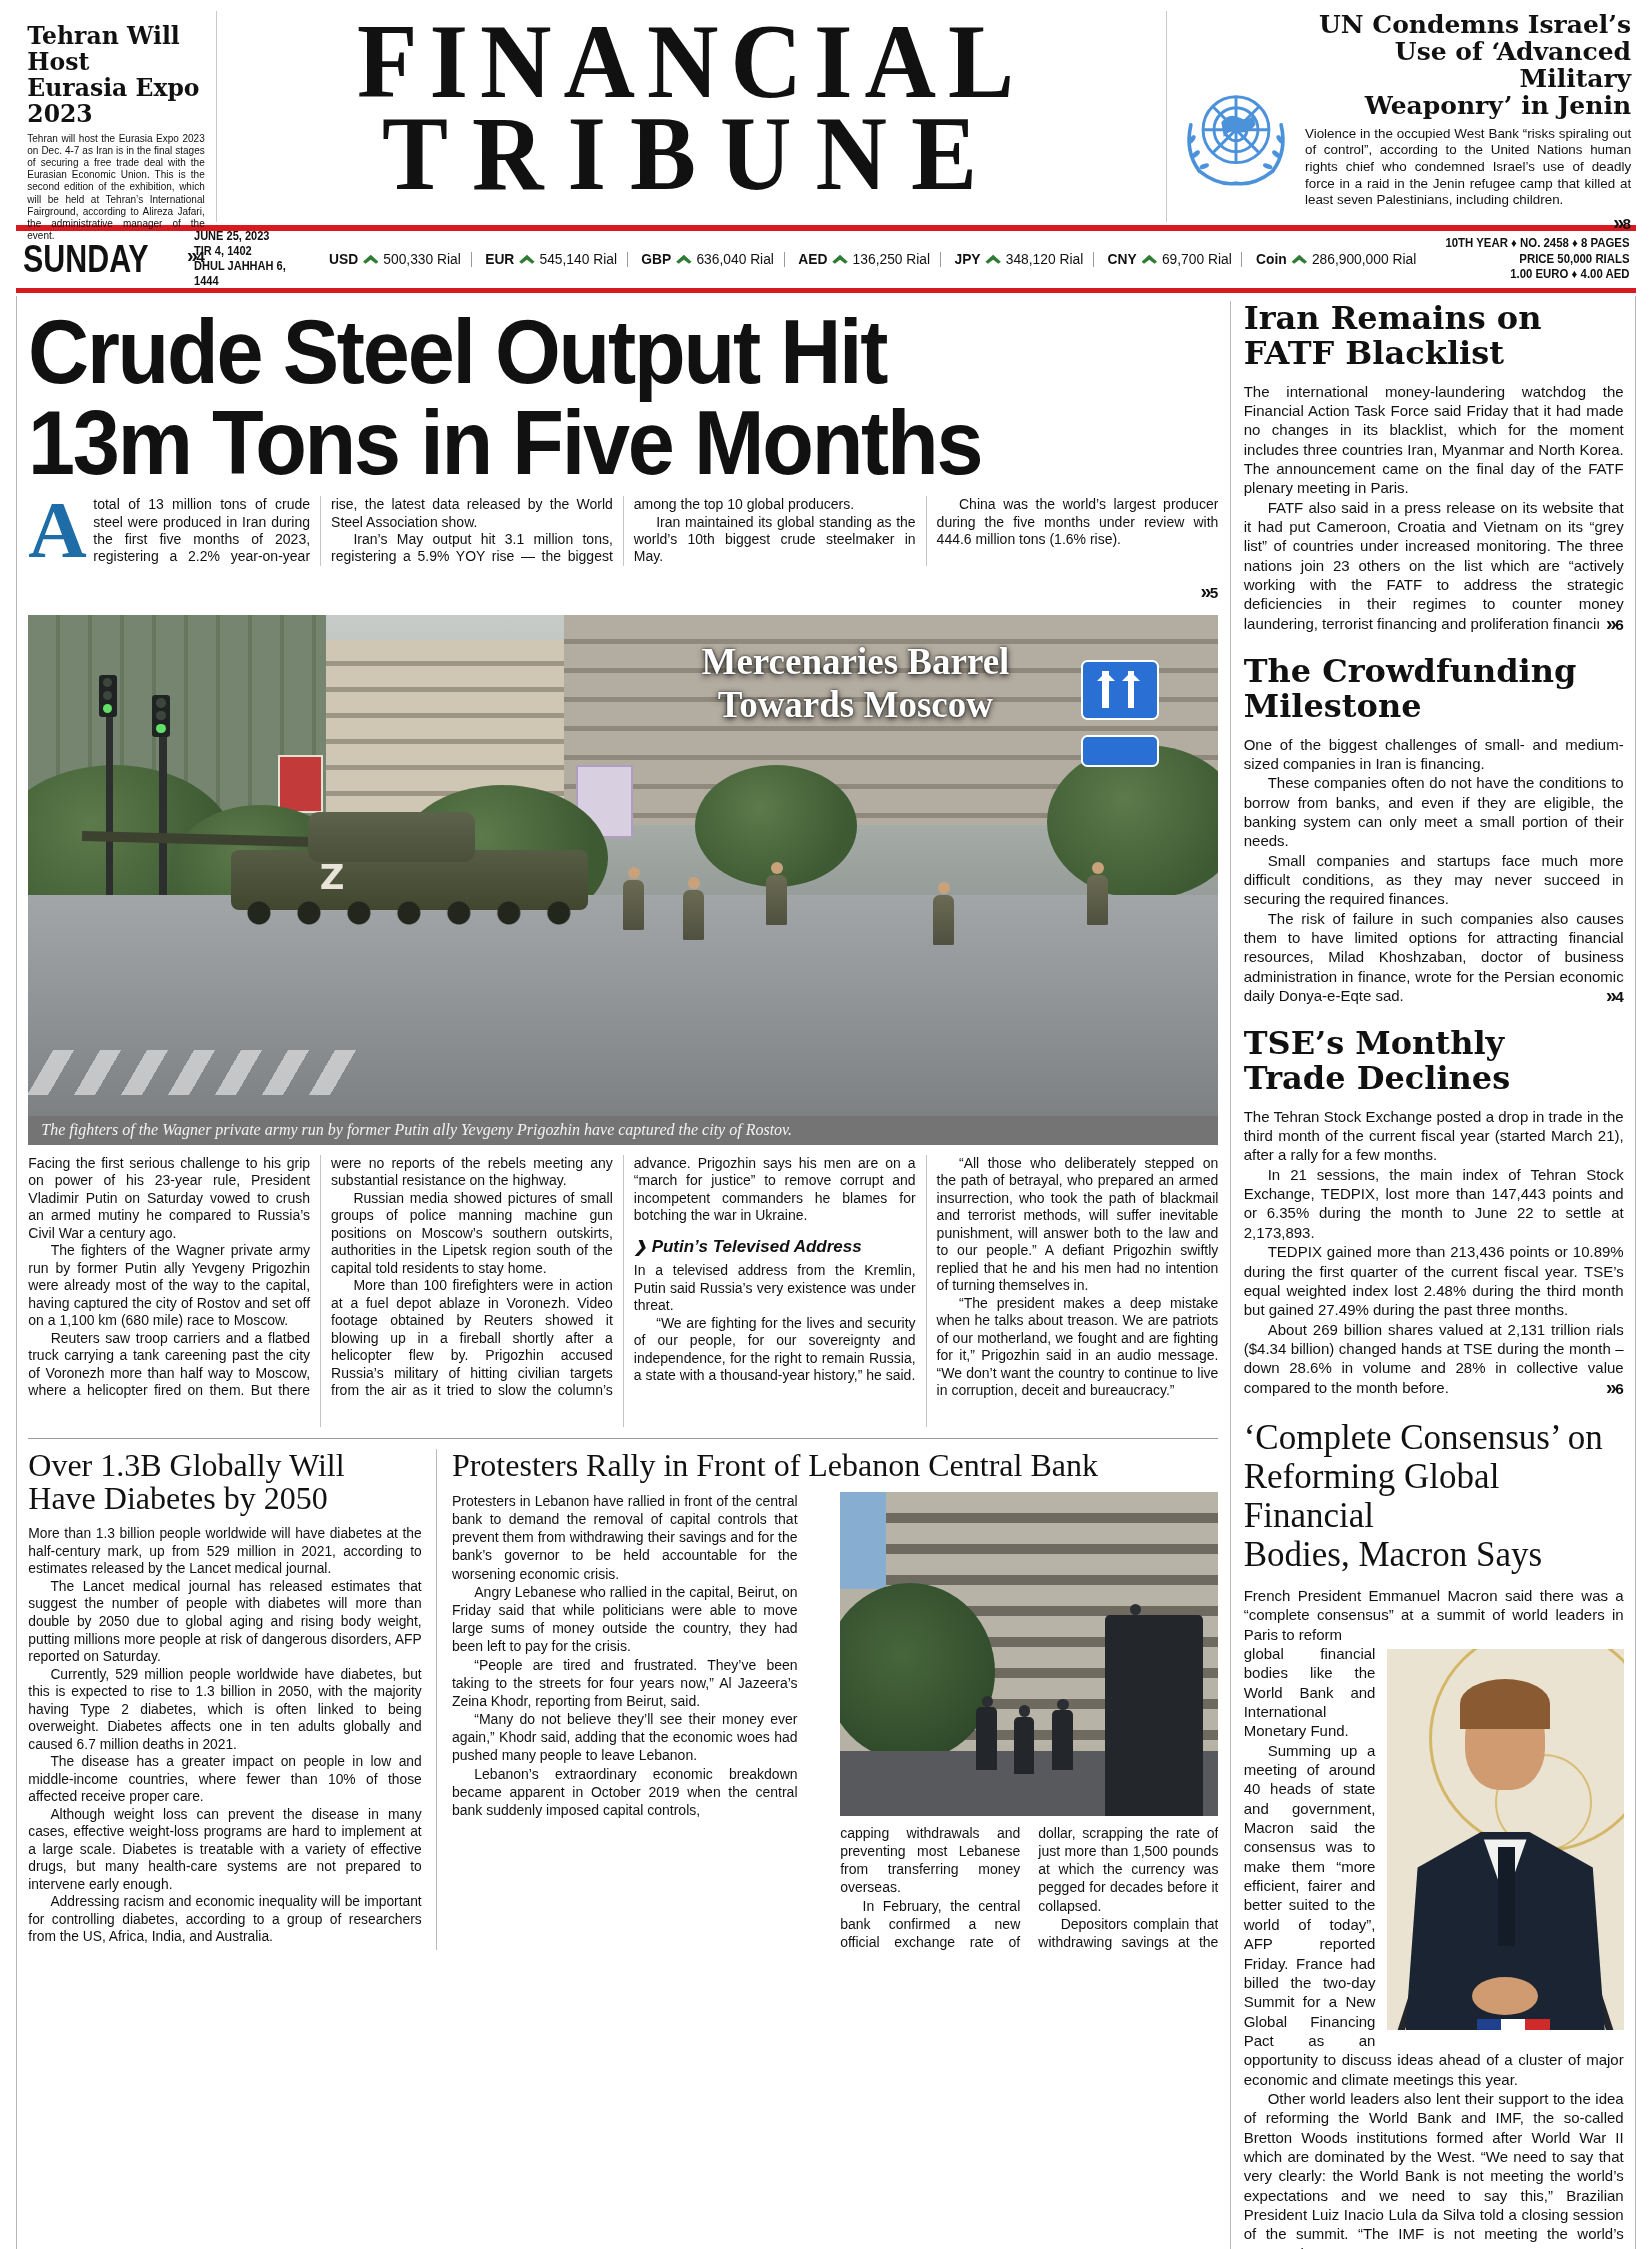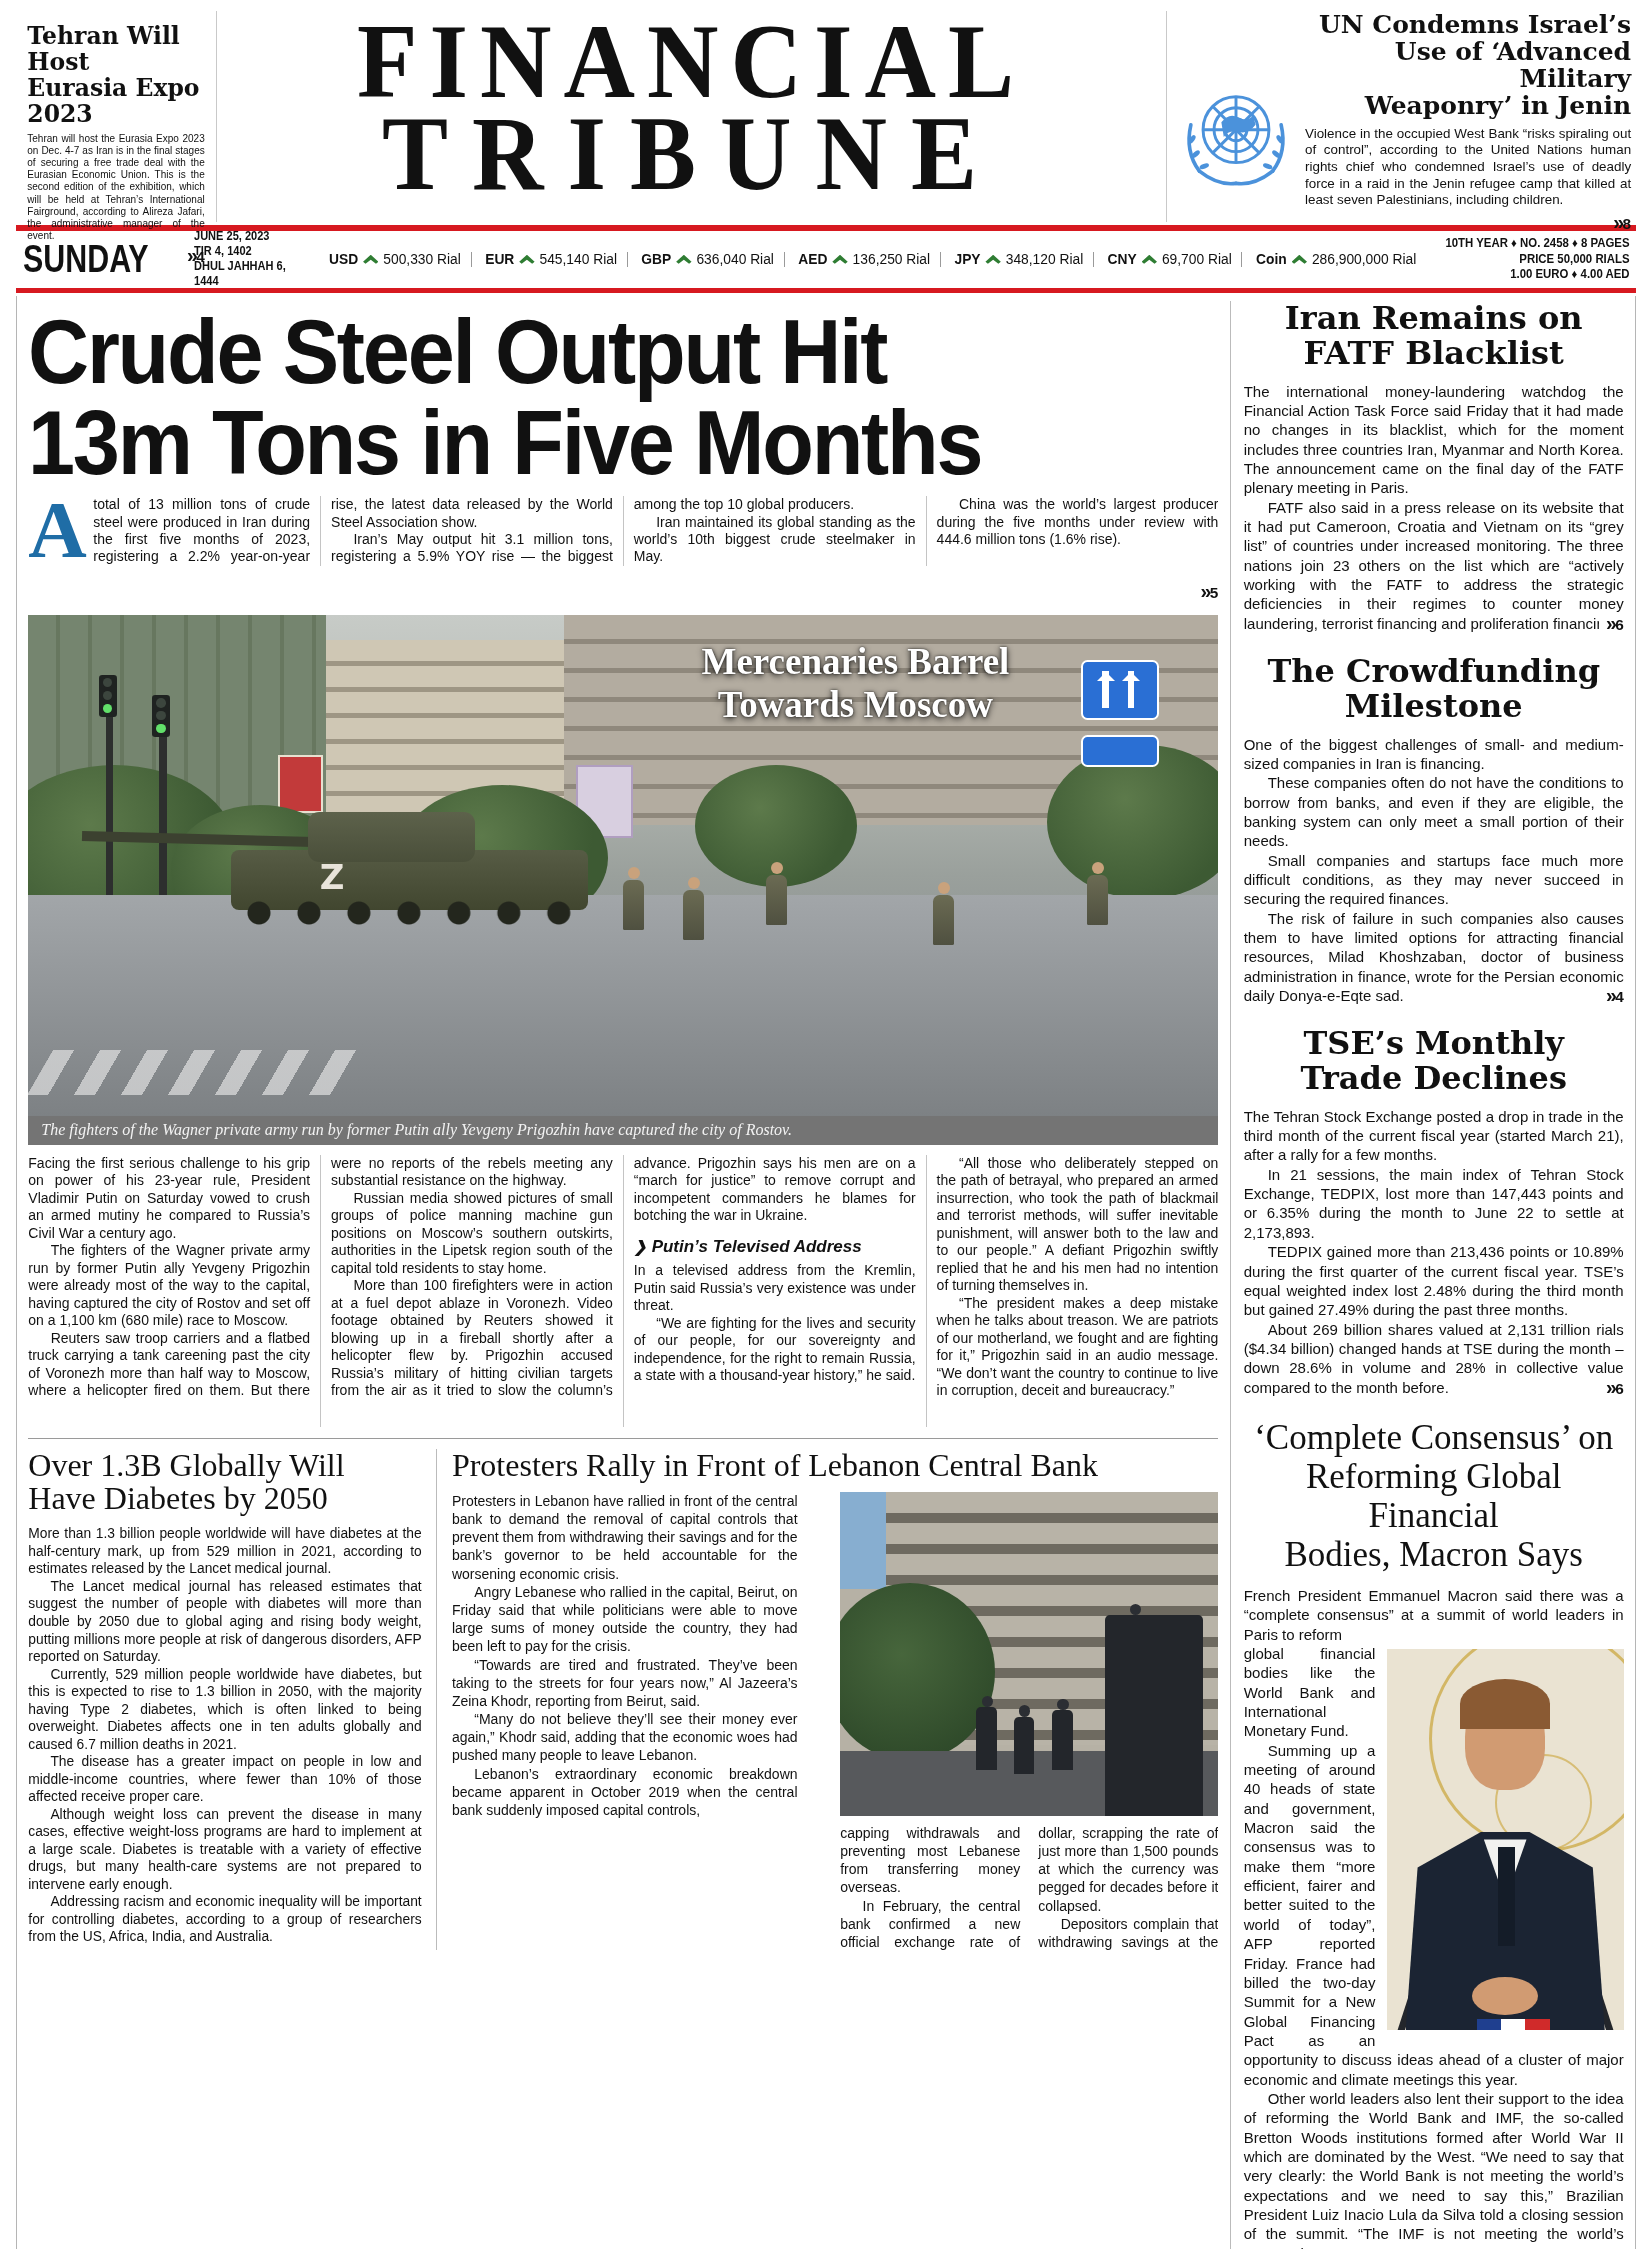--- a/index.html
+++ b/index.html
@@ -142,21 +142,21 @@
   .f2{left:46%;bottom:13%;width:19.5px;height:57px;background:#3a3e45;}
   .f3{left:56%;bottom:14%;width:21px;height:60px;}
   .fbig{right:4%;bottom:0;width:26%;height:62%;border-radius:11.3px 11.3px 0 0;background:linear-gradient(#1d2126 55%,#44597a 55%);}
   .fbig::before{content:"";position:absolute;top:-24px;left:32%;width:27.6px;height:27.6px;border-radius:50%;background:#21242a;}
   .leb-below{columns:2;column-gap:18px;font-size:14px;line-height:1.3;text-align:justify;height:154px;overflow:hidden;}
   .leb-below p{text-indent:1.6em;}
   .leb-below p:first-child{text-indent:0;}
 
   
   .rail article{position:relative;margin-bottom:21px;}
-  .rail h2{font-family:"DejaVu Serif",serif;font-weight:700;font-size:32px;line-height:1.08;margin:0 0 11.3px 0;text-align:center;}
+  .rail h2{font-family:"DejaVu Serif",serif;font-weight:700;font-size:32px;line-height:1.08;margin:0 0 11.3px 0;}
   .rail .body{font-size:15px;line-height:1.29;text-align:justify;}
   .rail .endref{position:absolute;right:0;bottom:-1.6px;background:#fff;padding-left:6.5px;}
   .macron h2{font-family:"Liberation Serif",serif;font-weight:400;font-size:35px;line-height:1.12;}
   .macron-photo{float:right;width:237px;height:381px;margin:4.9px 0 6.5px 11.3px;position:relative;overflow:hidden;background:#eae3d2;}
   .macron-photo .ring{position:absolute;right:-32px;top:-24px;width:227px;height:227px;border:3.2px solid #c9a437;border-radius:50%;opacity:.7;}
   .macron-photo .ring2{position:absolute;right:32px;top:105px;width:97px;height:97px;border:2.4px solid #c9a437;border-radius:50%;opacity:.6;}
   .macron-photo .suit{position:absolute;left:8%;bottom:0;width:84%;height:52%;background:#1b2433;
         clip-path:polygon(0 100%,6% 18%,38% 0,62% 0,94% 18%,100% 100%);}
   .macron-photo .shirt{position:absolute;left:41%;bottom:34%;width:18%;height:16%;background:#f2f2f0;
         clip-path:polygon(0 0,100% 0,50% 100%);}
@@ -390,21 +390,21 @@
               <p>Addressing racism and economic inequality will be important for controlling diabetes, according to a group of researchers from the US, Africa, India, and Australia.</p>
             </div>
         </section>
 
         <section class="lebanon">
           <h2>Protesters Rally in Front of Lebanon Central Bank</h2>
           <div class="leb-grid">
             <div class="leb-left body">
                 <p>Protesters in Lebanon have rallied in front of the central bank to demand the removal of capital controls that prevent them from withdrawing their savings and for the bank’s governor to be held accountable for the worsening economic crisis.</p>
                 <p>Angry Lebanese who rallied in the capital, Beirut, on Friday said that while politicians were able to move large sums of money outside the country, they had been left to pay for the crisis.</p>
-                <p>“Towards are tired and frustrated. They’ve been taking to the streets for four years now,” Al Jazeera’s Zeina Khodr, reporting from Beirut, said.</p>
+                <p>“People are tired and frustrated. They’ve been taking to the streets for four years now,” Al Jazeera’s Zeina Khodr, reporting from Beirut, said.</p>
                 <p>“Many do not believe they’ll see their money ever again,” Khodr said, adding that the economic woes had pushed many people to leave Lebanon.</p>
                 <p>Lebanon’s extraordinary economic breakdown became apparent in October 2019 when the central bank suddenly imposed capital controls,</p>
               </div>
             <div class="leb-right">
               <div class="leb-photo">
                 <div class="sky"></div>
                 <div class="bldg"></div>
                 <div class="tree"></div>
                 <div class="street"></div>
                 <div class="fig f1"></div>

